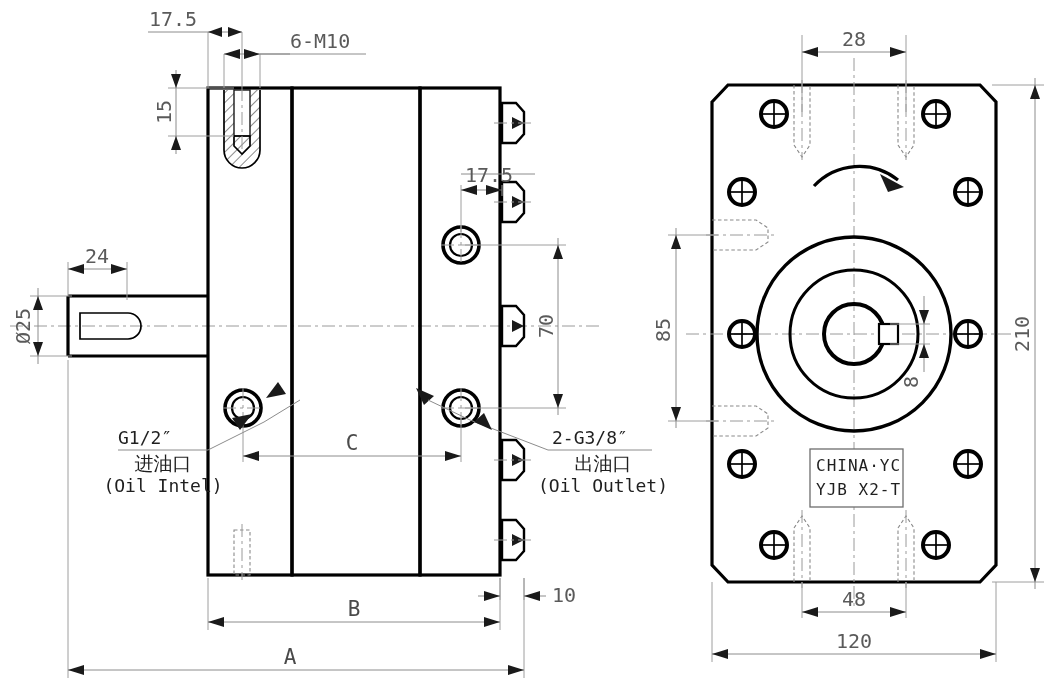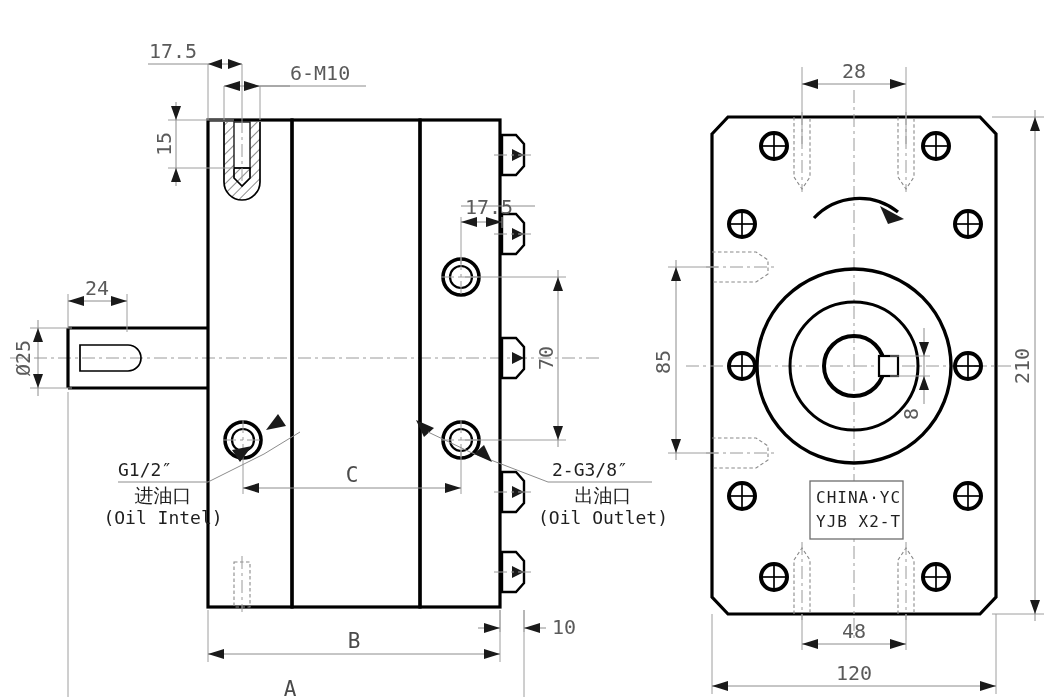--- a/index.html
+++ b/index.html
@@ -1,18 +1,18 @@
 <!DOCTYPE html>
 <html><head>
 <meta charset="utf-8">
 <style>
   html,body{margin:0;padding:0;background:#ffffff;}
   body{width:1059px;height:697px;overflow:hidden;
        font-family:"DejaVu Sans Mono","Liberation Mono",monospace;}
-  #stage{position:relative;width:1059px;height:543px;background:#a3a3a3;margin-top:32px;}
+  #stage{position:relative;width:1059px;height:543px;background:#a3a3a3;}
   svg{display:block;}
   text{font-family:"DejaVu Sans Mono","Liberation Mono",monospace;fill:#4a4a4a;}
   .obj{fill:none;stroke:#000000;stroke-width:3.2;stroke-linejoin:miter;}
   .objthin{fill:none;stroke:#000000;stroke-width:1.7;}
   .objmed{fill:none;stroke:#000000;stroke-width:2.4;}
   .hid{fill:none;stroke:#8a8a8a;stroke-width:1.1;stroke-dasharray:3.5 2.5;}
   .ctr{fill:none;stroke:#9a9a9a;stroke-width:1.0;stroke-dasharray:13 4 3 4;}
   .dim{fill:none;stroke:#8c8c8c;stroke-width:1.0;}
   .ext{fill:none;stroke:#9e9e9e;stroke-width:1.0;}
   .arrow{fill:#1a1a1a;stroke:none;}

